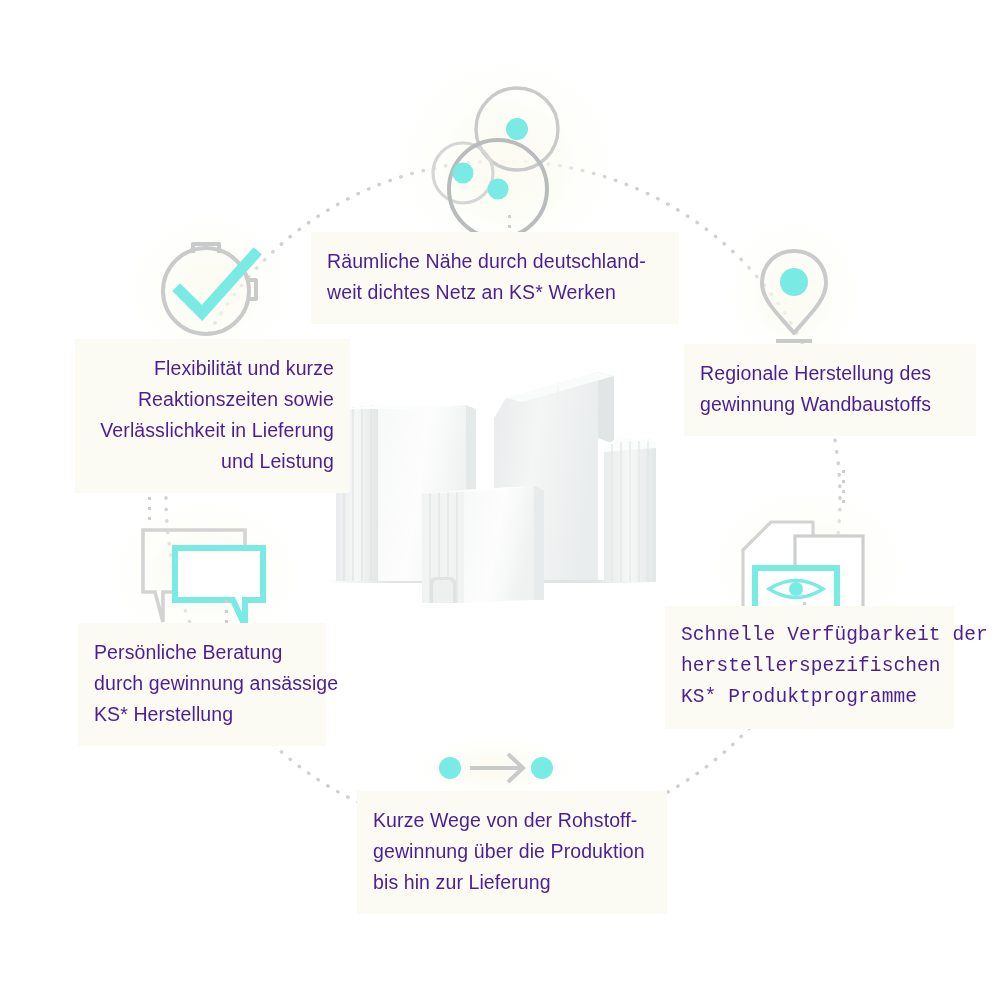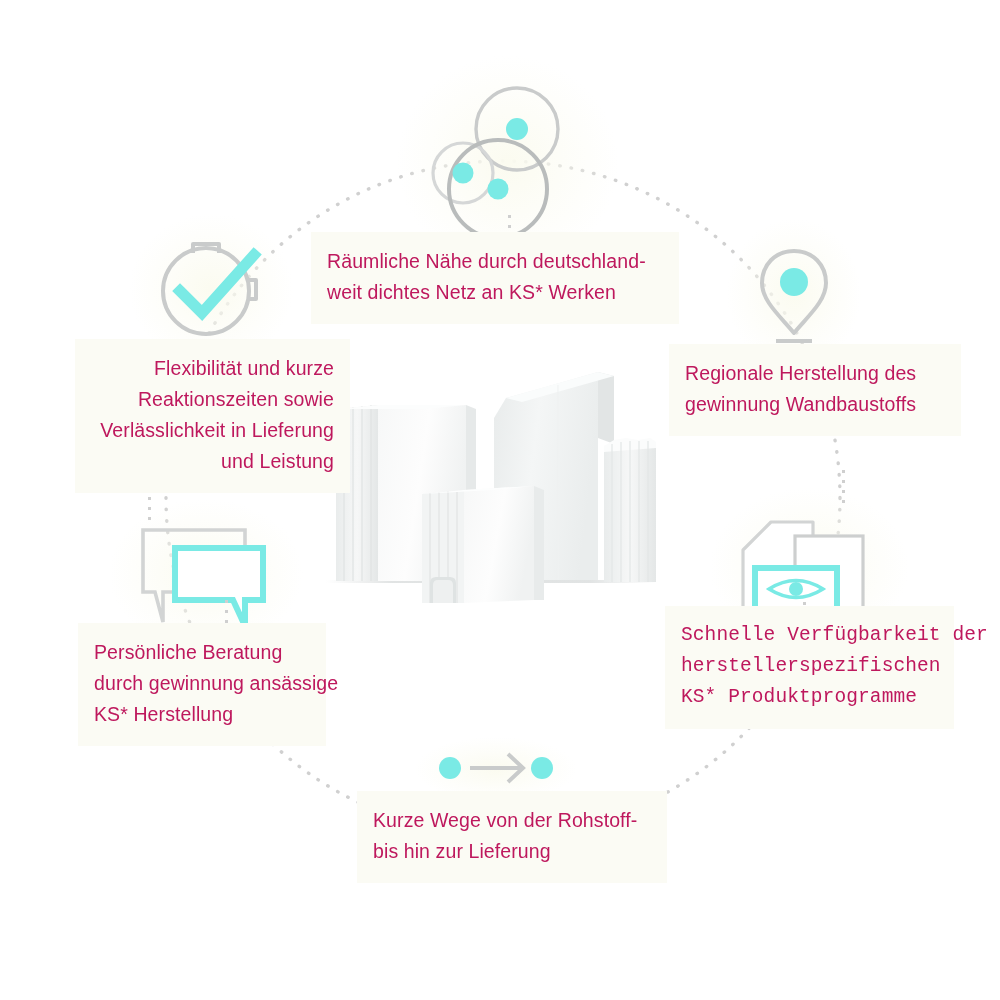--- a/index.html
+++ b/index.html
@@ -23,33 +23,33 @@
     position: absolute;
     left: 0; top: 0;
     width: 1000px; height: 1000px;
     pointer-events: none;
   }
 
   
   .textblock {
     position: absolute;
     background: #fbfbf4;
-    color: #be185d;
+    color: #4c1d95;
     font-size: 19.5px;
     line-height: 31px;
     letter-spacing: 0.1px;
     padding: 14px 16px 16px 16px;
     box-sizing: border-box;
   }
   .textblock .ln { display: block; white-space: nowrap; }
 
   .tb-top    { left: 311px;  top: 232px;  width: 368px; }
   .tb-left1  { left: 75px;   top: 339px;  width: 275px; text-align: right; }
   .tb-left2  { left: 78px;   top: 623px;  width: 248px; }
-  .tb-right1 { left: 669px;  top: 344px;  width: 292px; }
+  .tb-right1 { left: 684px;  top: 344px;  width: 292px; }
   .tb-right2 { left: 665px;  top: 606px;  width: 289px; font-family: Liberation Mono, monospace; }
   .tb-bottom { left: 357px;  top: 791px;  width: 310px; }
 
   
   .icon {
     position: absolute;
     pointer-events: none;
   }
   .ic-circles  { left: 425px; top: 83px;   width: 165px; height: 160px; }
   .ic-stopwatch{ left: 150px; top: 233px;  width: 122px; height: 112px; }
@@ -276,16 +276,17 @@
   </div>
 
   <div class="textblock tb-right2">
     <span class="ln">Schnelle Verfügbarkeit der</span>
     <span class="ln">herstellerspezifischen</span>
     <span class="ln">KS* Produktprogramme</span>
   </div>
 
   <div class="textblock tb-bottom">
     <span class="ln">Kurze Wege von der Rohstoff-</span>
+    <span class="ln">gewinnung über die Produktion</span>
     <span class="ln">bis hin zur Lieferung</span>
   </div>
 
 </div>
 
 </body></html>

